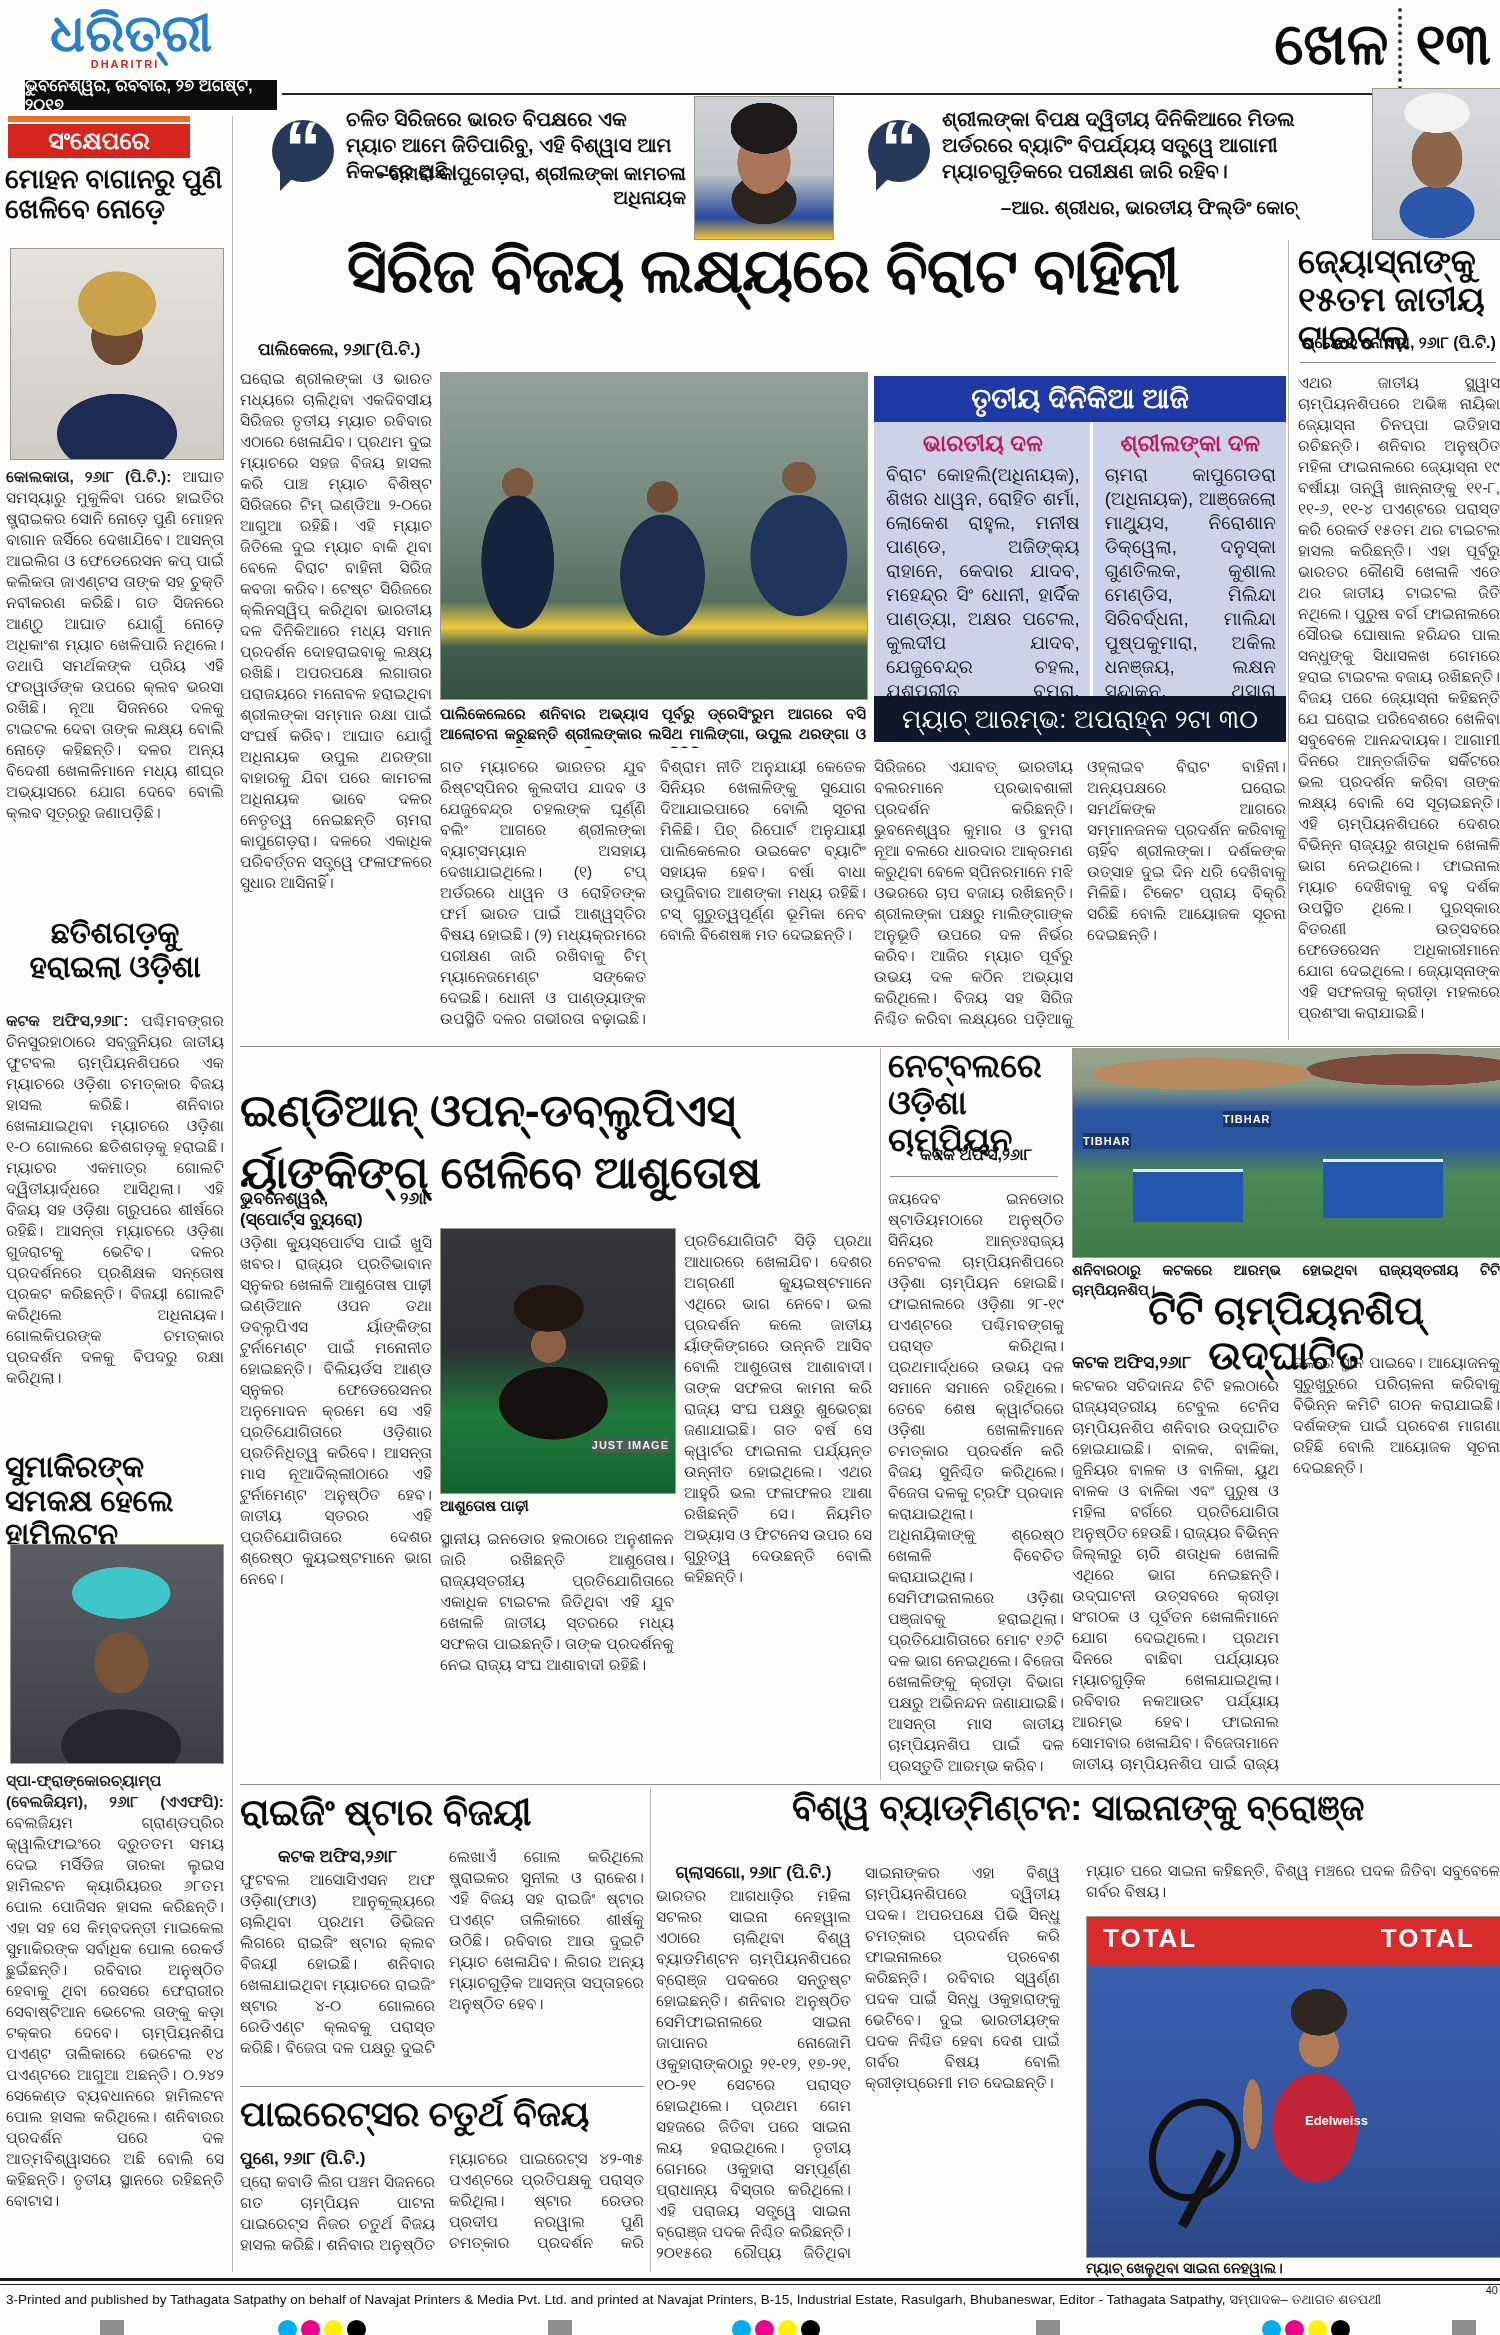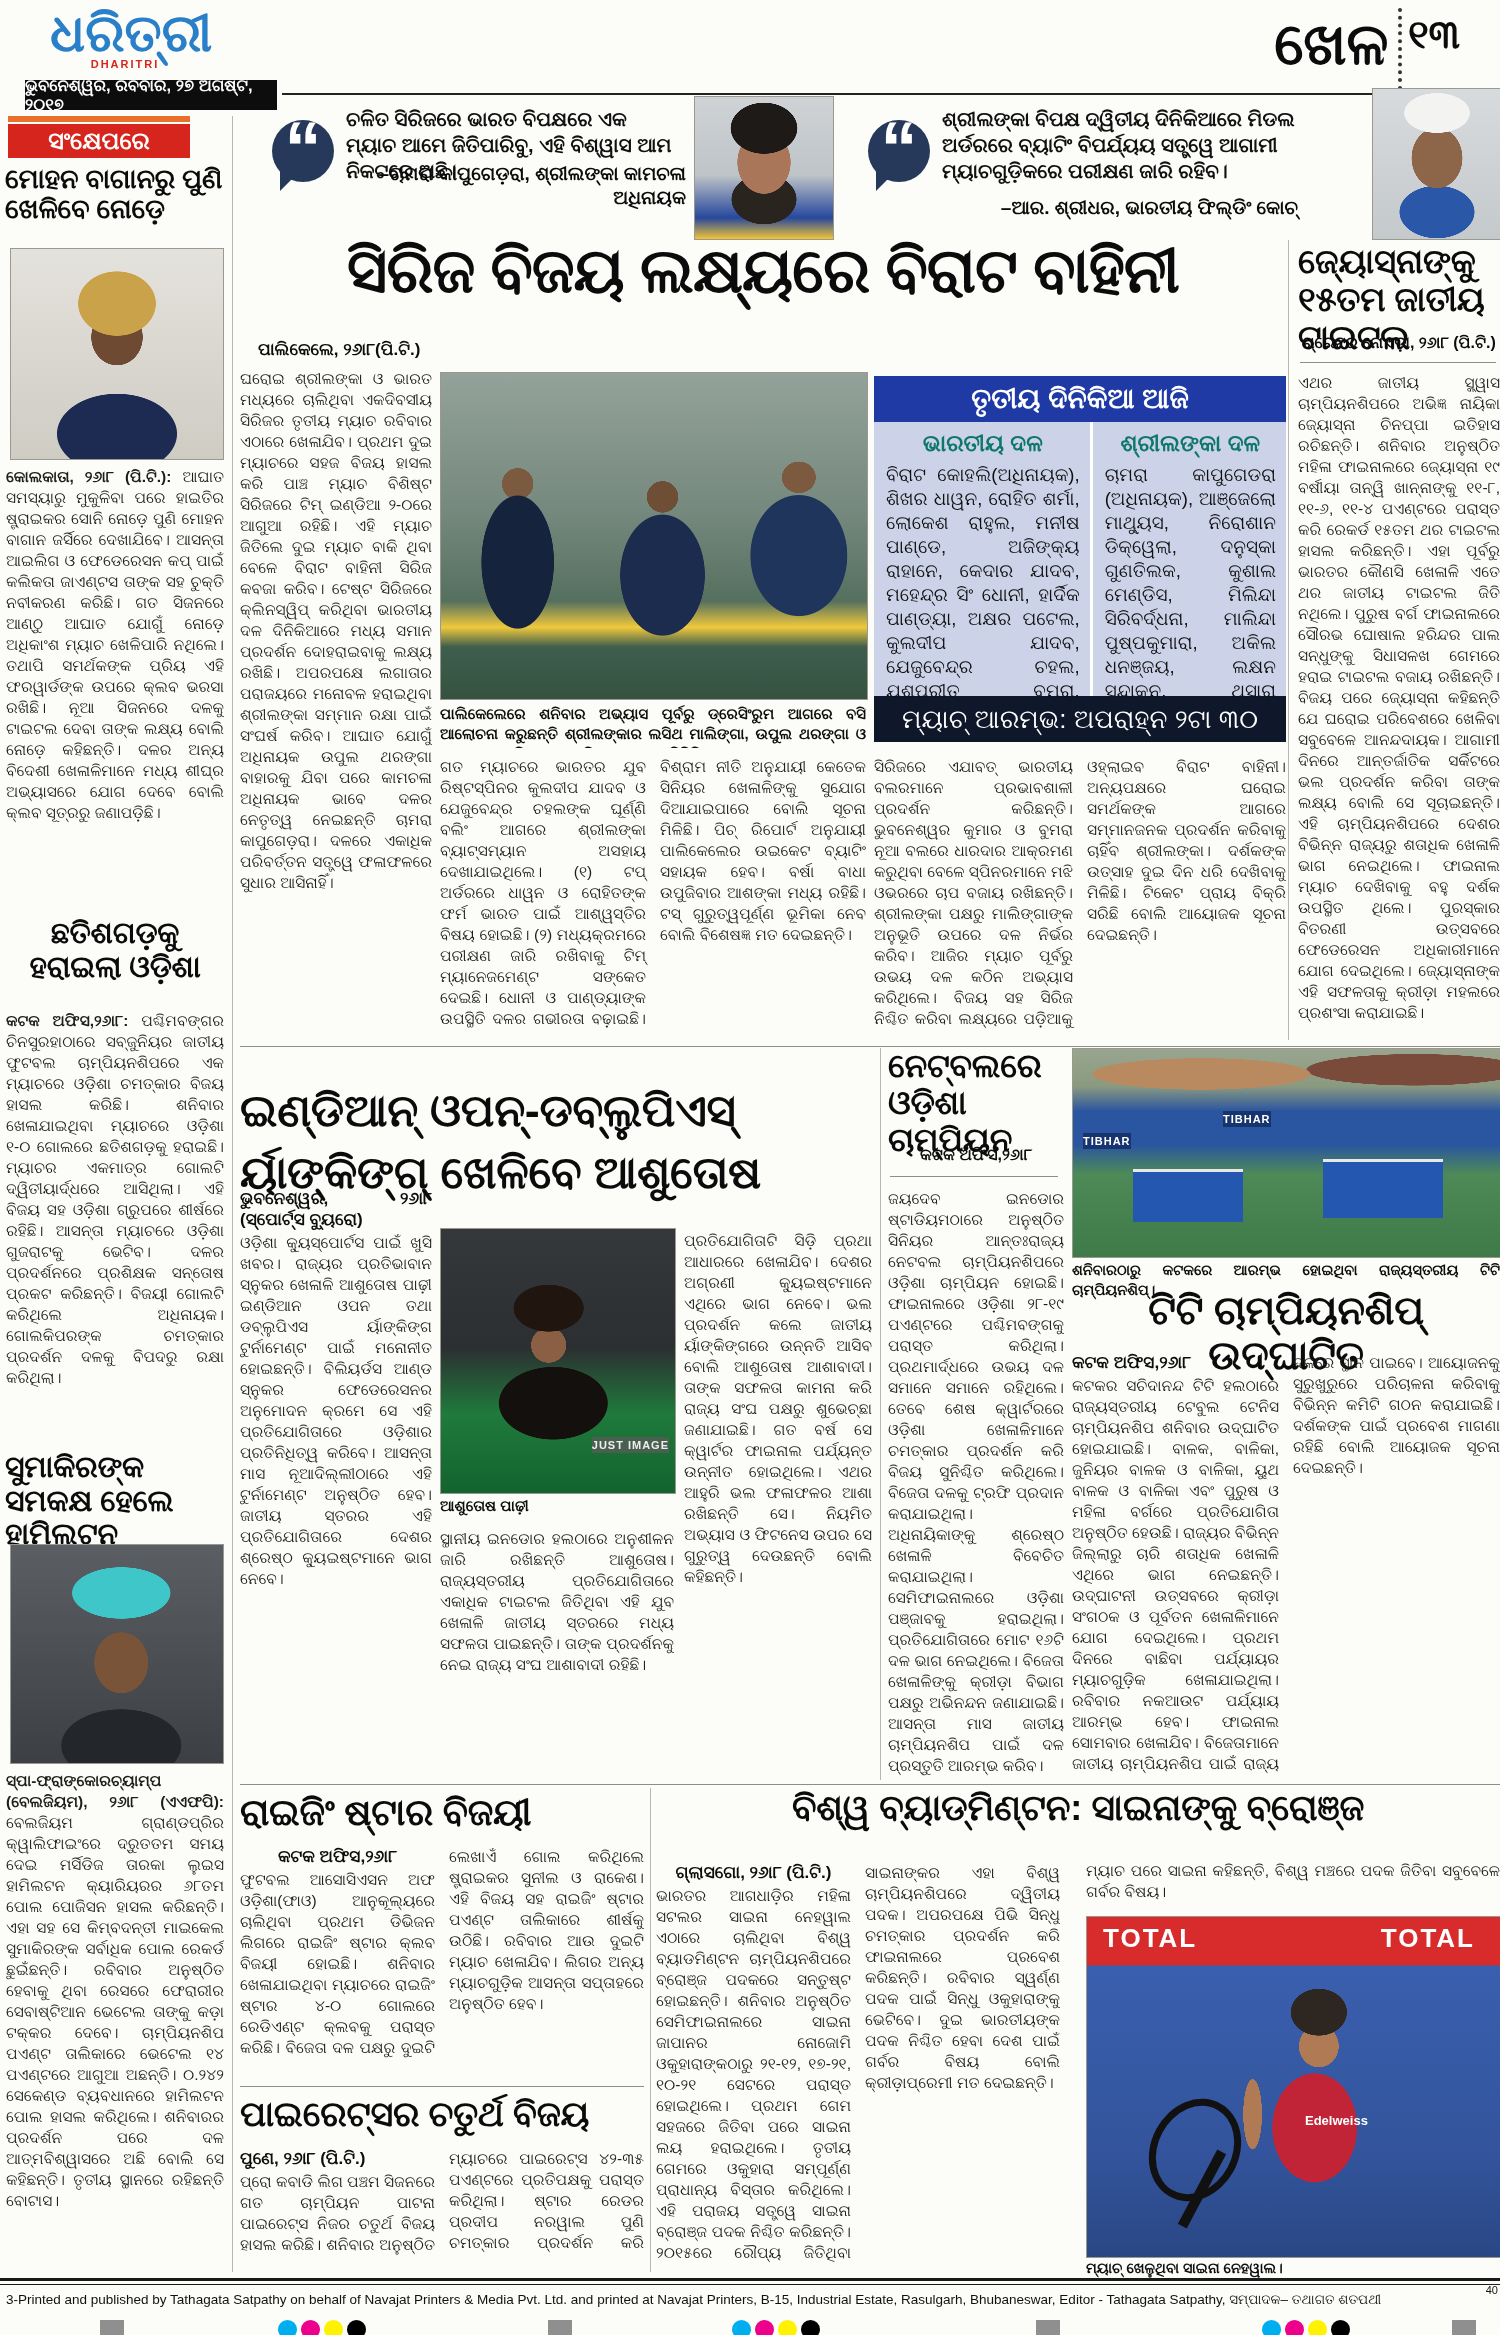--- a/index.html
+++ b/index.html
@@ -21,21 +21,21 @@
       border:11px solid transparent;border-top-color:#27395a;border-left-color:#27395a;}
   .q-text{font-size:20px;line-height:26px;font-weight:700;color:#101010;}
   .q-attr{font-size:19px;font-weight:700;text-align:right;color:#0b0b0b;line-height:24px;}
   
   .brief-tab{background:#d6251d;color:#fff;font-weight:700;font-size:24px;display:flex;
       align-items:center;justify-content:center;}
   
   .mb-head{background:#1f3aa5;color:#fff;font-weight:700;font-size:28px;display:flex;align-items:center;justify-content:center;}
   .mb-body{background:#ccd3e9;display:flex;}
   .mb-col{padding:8px 10px 0 12px;}
-  .mb-title{font-weight:700;font-size:23px;text-align:center;margin-bottom:6px;color:#0f766e;}
+  .mb-title{font-weight:700;font-size:23px;text-align:center;margin-bottom:6px;color:#be185d;}
   .mb-players{font-size:18.5px;line-height:24px;text-align:justify;color:#101010;}
   .mb-foot{background:#0f172a;color:#fff;font-weight:400;font-size:26px;display:flex;align-items:center;justify-content:center;text-align:right;}
   .regrow{position:absolute;display:flex;gap:4px;}
   .dot{width:19px;height:19px;border-radius:50%;}
   .sq{width:24px;height:16px;background:#8f8f8f;}
   .wm{position:absolute;background:rgba(90,90,90,.75);color:#eee;font-size:11px;font-weight:700;
       padding:2px 0;letter-spacing:1px;}
 </style>
 </head>
 <body>
@@ -45,21 +45,21 @@
   <div class="abs" style="left:50px;top:4px;width:150px;text-align:center;">
     <div style="font-size:52px;font-weight:700;color:#2a7fc9;line-height:58px;">ଧରିତ୍ରୀ</div>
     <div style="font-size:11px;font-weight:700;color:#d6251d;letter-spacing:2px;margin-top:-4px;">DHARITRI</div>
   </div>
   <div class="abs" style="left:25px;top:80px;width:252px;height:30px;background:#0d0d0d;color:#fff;
        font-size:16.5px;font-weight:700;display:flex;align-items:center;justify-content:center;">ଭୁବନେଶ୍ୱର, ରବିବାର, ୨୭ ଅଗଷ୍ଟ, ୨୦୧୭</div>
   <div class="hr" style="left:282px;top:93px;width:1218px;height:2px;background:#222;"></div>
 
   <div class="abs hl" style="left:1262px;top:12px;width:126px;font-size:58px;text-align:right;">ଖେଳ</div>
   <div class="abs" style="left:1398px;top:8px;height:82px;border-left:4px dotted #333;"></div>
-  <div class="abs hl" style="left:1408px;top:12px;width:90px;font-size:40px;">୧୩</div>
+  <div class="abs hl" style="left:1408px;top:12px;width:90px;font-size:58px;text-align:center;">୧୩</div>
 
   <div class="qb" style="left:272px;top:120px;">
       <span>“</span>
     </div>
   <div class="abs q-text" style="left:346px;top:106px;width:330px;">ଚଳିତ ସିରିଜରେ ଭାରତ ବିପକ୍ଷରେ ଏକ ମ୍ୟାଚ ଆମେ ଜିତିପାରିବୁ, ଏହି ବିଶ୍ୱାସ ଆମ ନିକଟରେ ଅଛି।</div>
   <div class="abs q-attr" style="left:346px;top:162px;width:340px;">–ଚାମରା କାପୁଗେଡ଼ରା, ଶ୍ରୀଲଙ୍କା କାମଚଳା ଅଧିନାୟକ</div>
 
   <div class="photo" style="left:694px;top:96px;width:138px;height:142px;
        background:
          radial-gradient(60px 46px at 50% 22%, #1d1a18 0%, #1d1a18 55%, transparent 56%),

